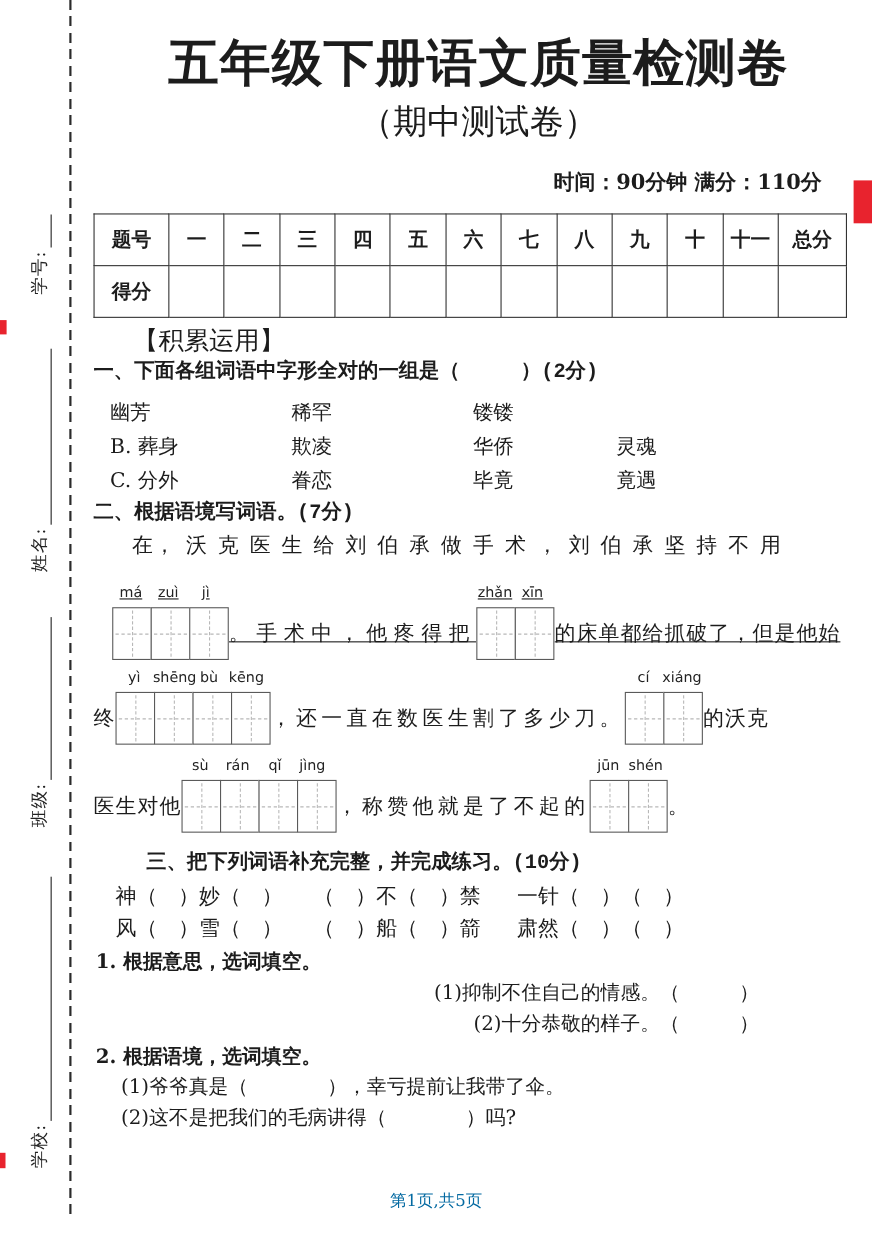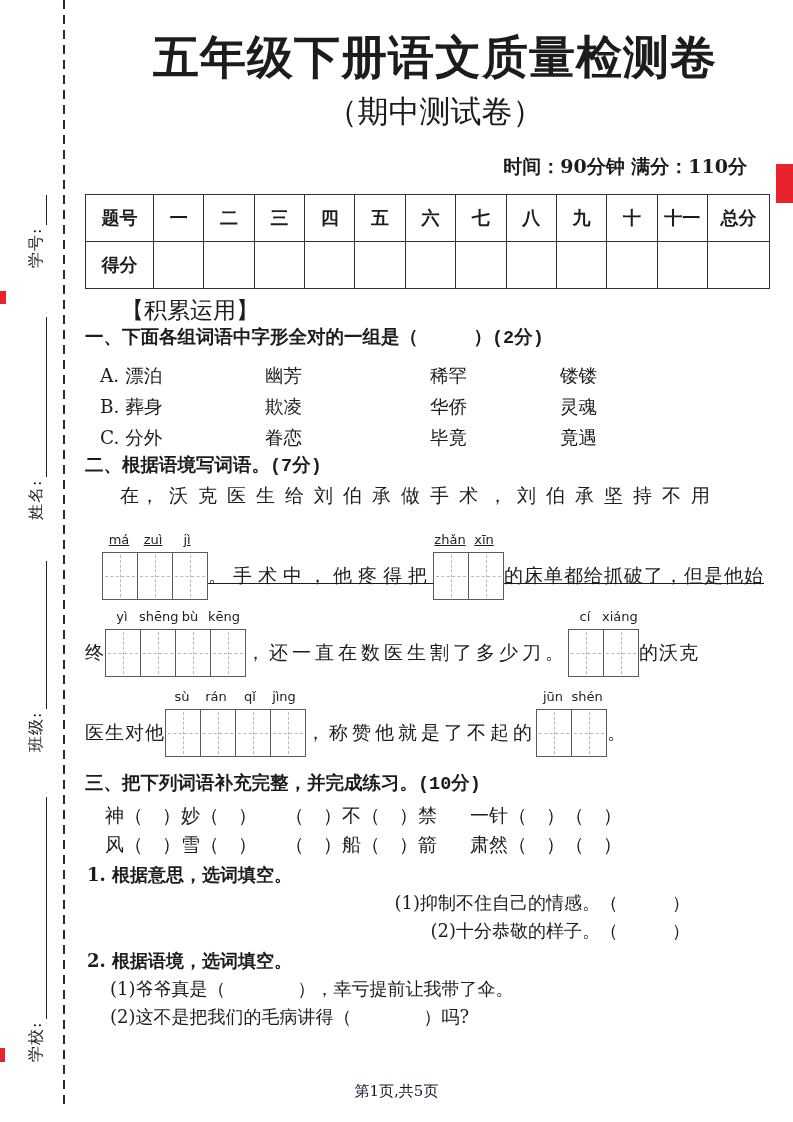--- a/index.html
+++ b/index.html
@@ -31,21 +31,21 @@
   .info{margin-top:24px;padding-right:38px;text-align:right;font-size:19px;line-height:23px;font-weight:bold;}
 
   
   table.score{margin-top:16px;border-collapse:collapse;width:685px;table-layout:fixed;}
   table.score td{border:1.4px solid #333;height:44px;text-align:center;
                  font-family:"DejaVu Sans","Liberation Sans",sans-serif;font-weight:700;font-size:18px;}
 
   .tag{margin-top:10px;font-size:23px;line-height:22px;margin-left:36px;}
   .qtitle{margin-top:6px;font-family:Liberation Mono, monospace;
           font-weight:700;font-size:18.5px;line-height:24px;}
-  .qtitle.q2t{margin-top:2px;} .qtitle.q3t{margin-top:16px;}
+  .qtitle.q2t{margin-top:2px;} .qtitle.q3t{margin-top:16px;margin-left:48px;}
 
   
   .opts{margin-top:9px;}
   .opt-row{display:grid;grid-template-columns:165px 165px 130px auto;padding-left:15px;
            font-size:18.5px;line-height:31px;}
 
   
   .qline{display:flex;align-items:flex-end;white-space:nowrap;}
   .l1{margin-top:4px;} .l2{margin-top:12px;text-decoration:underline;} .l3{margin-top:9px;} .l4{margin-top:12px;}
   .qtext{font-size:19px;letter-spacing:1px;padding-bottom:11px;}
@@ -63,21 +63,21 @@
 
   
   .idioms{margin-top:4px;}
   .idiom-row{display:grid;grid-template-columns:180px 185px auto;padding-left:20px;
              font-size:19px;line-height:29px;}
   .subtitle-line{margin-top:2px;padding-left:2px;font-size:18px;line-height:28px;font-weight:600;}
   .ans-row{display:flex;justify-content:flex-end;padding-left:25px;padding-right:95px;
            font-size:18px;line-height:28px;}
   .plain-row{padding-left:25px;font-size:18px;line-height:28px;}
 
-  .footer{position:absolute;left:0;right:0;top:1082px;text-align:center;font-size:15px;color:#0f172a;}
+  .footer{position:absolute;left:0;right:0;top:1082px;text-align:center;font-size:15px;color:#0369a1;}
 </style>
 </head>
 <body>
 
 <div class="page">
 
   <div class="mark mark-tr"></div>
   <div class="mark mark-l1"></div>
   <div class="mark mark-l2"></div>
 
@@ -142,21 +142,20 @@
             <td></td>
       </tr>
     </tbody>
       </table>
 
     <div class="tag">【积累运用】</div>
 
     <div class="qtitle">一、下面各组词语中字形全对的一组是（　　　）(2分)</div>
     <div class="opts">
       <div class="opt-row">
-        <span><span>A.</span><span> </span><span>漂泊</span></span>
         <span>幽芳</span>
         <span>稀罕</span>
         <span>镂镂</span>
       </div>
       <div class="opt-row">
         <span><span>B.</span><span> </span><span>葬身</span></span>
         <span>欺凌</span>
         <span>华侨</span>
         <span>灵魂</span>
       </div>

